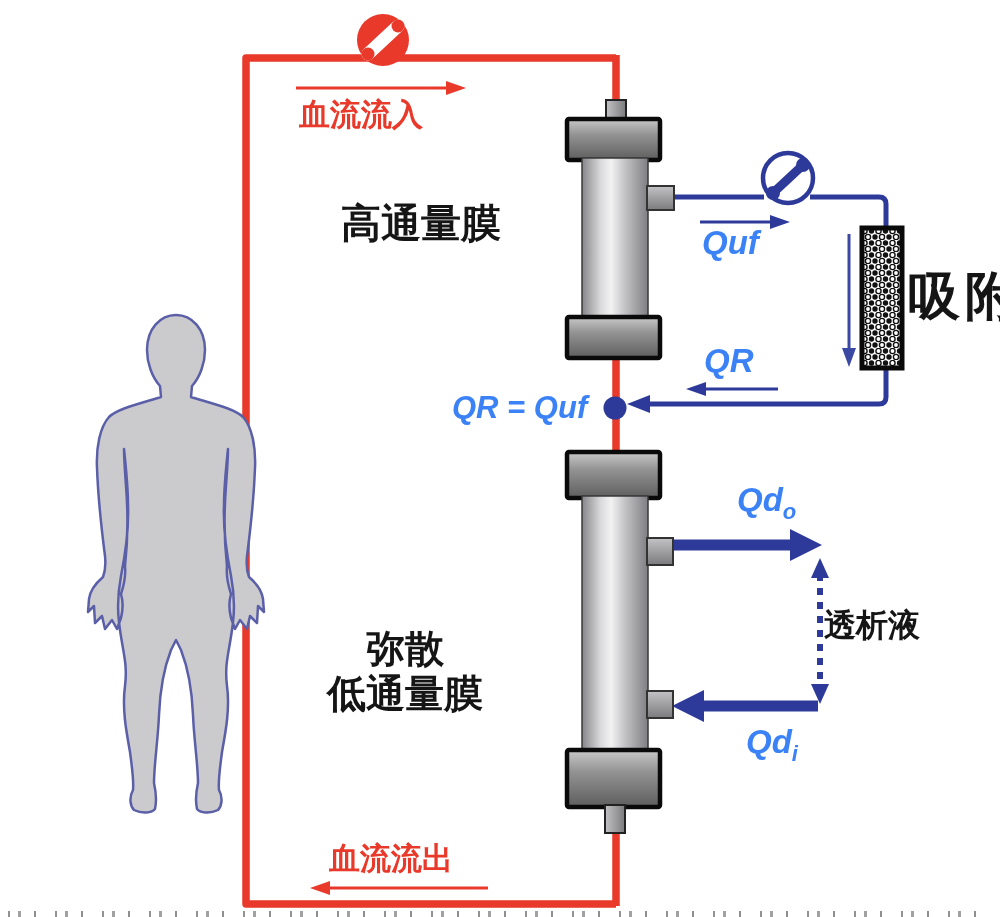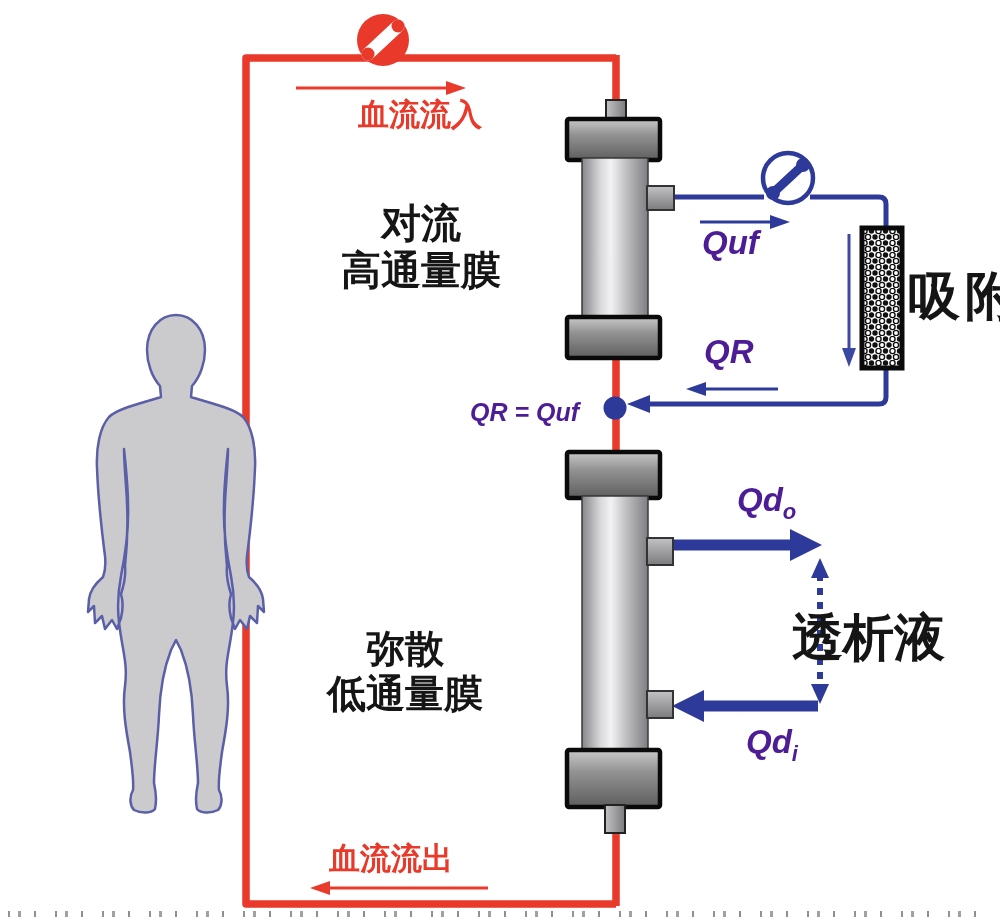--- a/index.html
+++ b/index.html
@@ -4,30 +4,30 @@
 <style>
   html,body{margin:0;padding:0;background:#ffffff;}
   #stage{
     position:relative;width:1000px;height:917px;background:#ffffff;overflow:hidden;
     font-family:"Liberation Sans", sans-serif;
   }
   #stage svg{position:absolute;left:0;top:0;}
   .lbl{position:absolute;white-space:nowrap;}
   .zh{font-weight:700;color:#151515;}
   .red-lbl{font-weight:700;color:#e8392a;font-size:31px;}
-  .flow-lbl{font-weight:700;font-style:italic;color:#4c1d95;font-size:33px;}
-  .lbl-blood-in{left:282px;top:94px;width:200px;text-align:right;}
+  .flow-lbl{font-weight:700;font-style:italic;color:#3b82f6;font-size:33px;}
+  .lbl-blood-in{left:299px;top:94px;width:200px;text-align:left;}
   .lbl-blood-out{left:291px;top:838px;width:200px;text-align:center;}
   .lbl-top-membrane{left:261px;top:200px;width:320px;text-align:center;font-size:40px;line-height:47px;}
   .lbl-bottom-membrane{left:245px;top:626px;width:320px;text-align:center;font-size:39px;line-height:45px;}
   .lbl-adsorption{left:908px;top:262px;font-size:52px;letter-spacing:5px;}
-  .lbl-dialysate{left:792px;top:604px;font-size:51px;}
+  .lbl-dialysate{left:824px;top:604px;font-size:32px;}
   .lbl-quf{left:702px;top:224px;}
-  .lbl-qr{left:704px;top:333px;}
-  .lbl-junction{left:470px;top:390px;font-size:25px;margin-top:8px;}
+  .lbl-qr{left:704px;top:342px;}
+  .lbl-junction{left:452px;top:390px;font-size:31px;}
   .lbl-qdo{left:737px;top:481px;}
   .lbl-qdi{left:746px;top:723px;text-align:right;}
   .flow-lbl sub{font-size:22px;font-weight:700;}
   .caption-strip{
     position:absolute;left:8px;top:911px;width:984px;height:6px;opacity:.55;
     background:repeating-linear-gradient(90deg,
       #3a3a3a 0 2px, transparent 2px 10px,
       #555 10px 13px, transparent 13px 26px,
       #333 26px 28px, transparent 28px 47px);
   }
@@ -174,21 +174,20 @@
          L 95 623 L 94 606 L 88 612 L 89 599
          C 90 591 96 583 103 577 C 105 572 106 566 105 556
          C 101 525 98 495 97 468 C 96 447 100 427 109 417
          C 117 409 138 404 161 397 L 160 386
          C 152 377 147 363 147 350 C 147 329 160 315 176 315 Z"></path>
   </svg>
 
   <div class="lbl red-lbl lbl-blood-in">血流流入</div>
 
   <div class="lbl zh lbl-top-membrane">
-    <div>对流</div>
     <div>高通量膜</div>
   </div>
 
   <div class="lbl flow-lbl lbl-quf">Quf</div>
 
   <div class="lbl zh lbl-adsorption">吸附</div>
 
   <div class="lbl flow-lbl lbl-qr">QR</div>
 
   <div class="lbl flow-lbl lbl-junction">QR = Quf</div>

